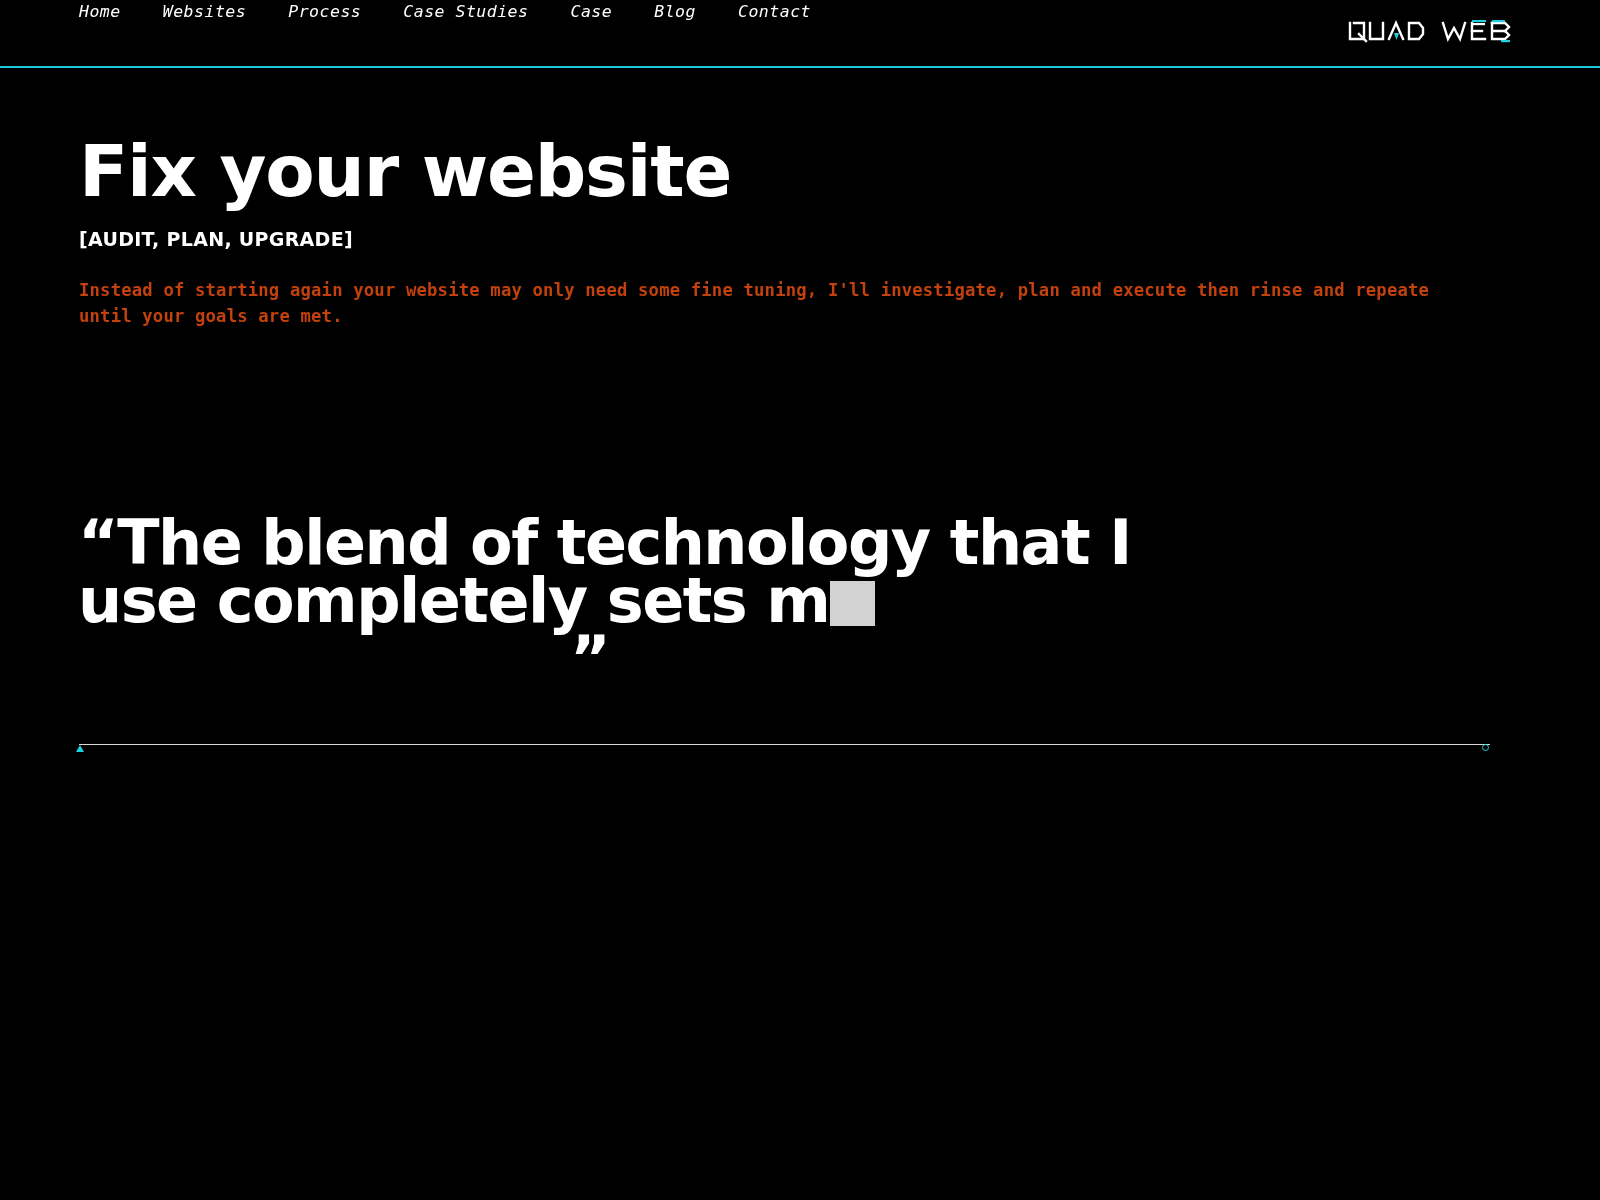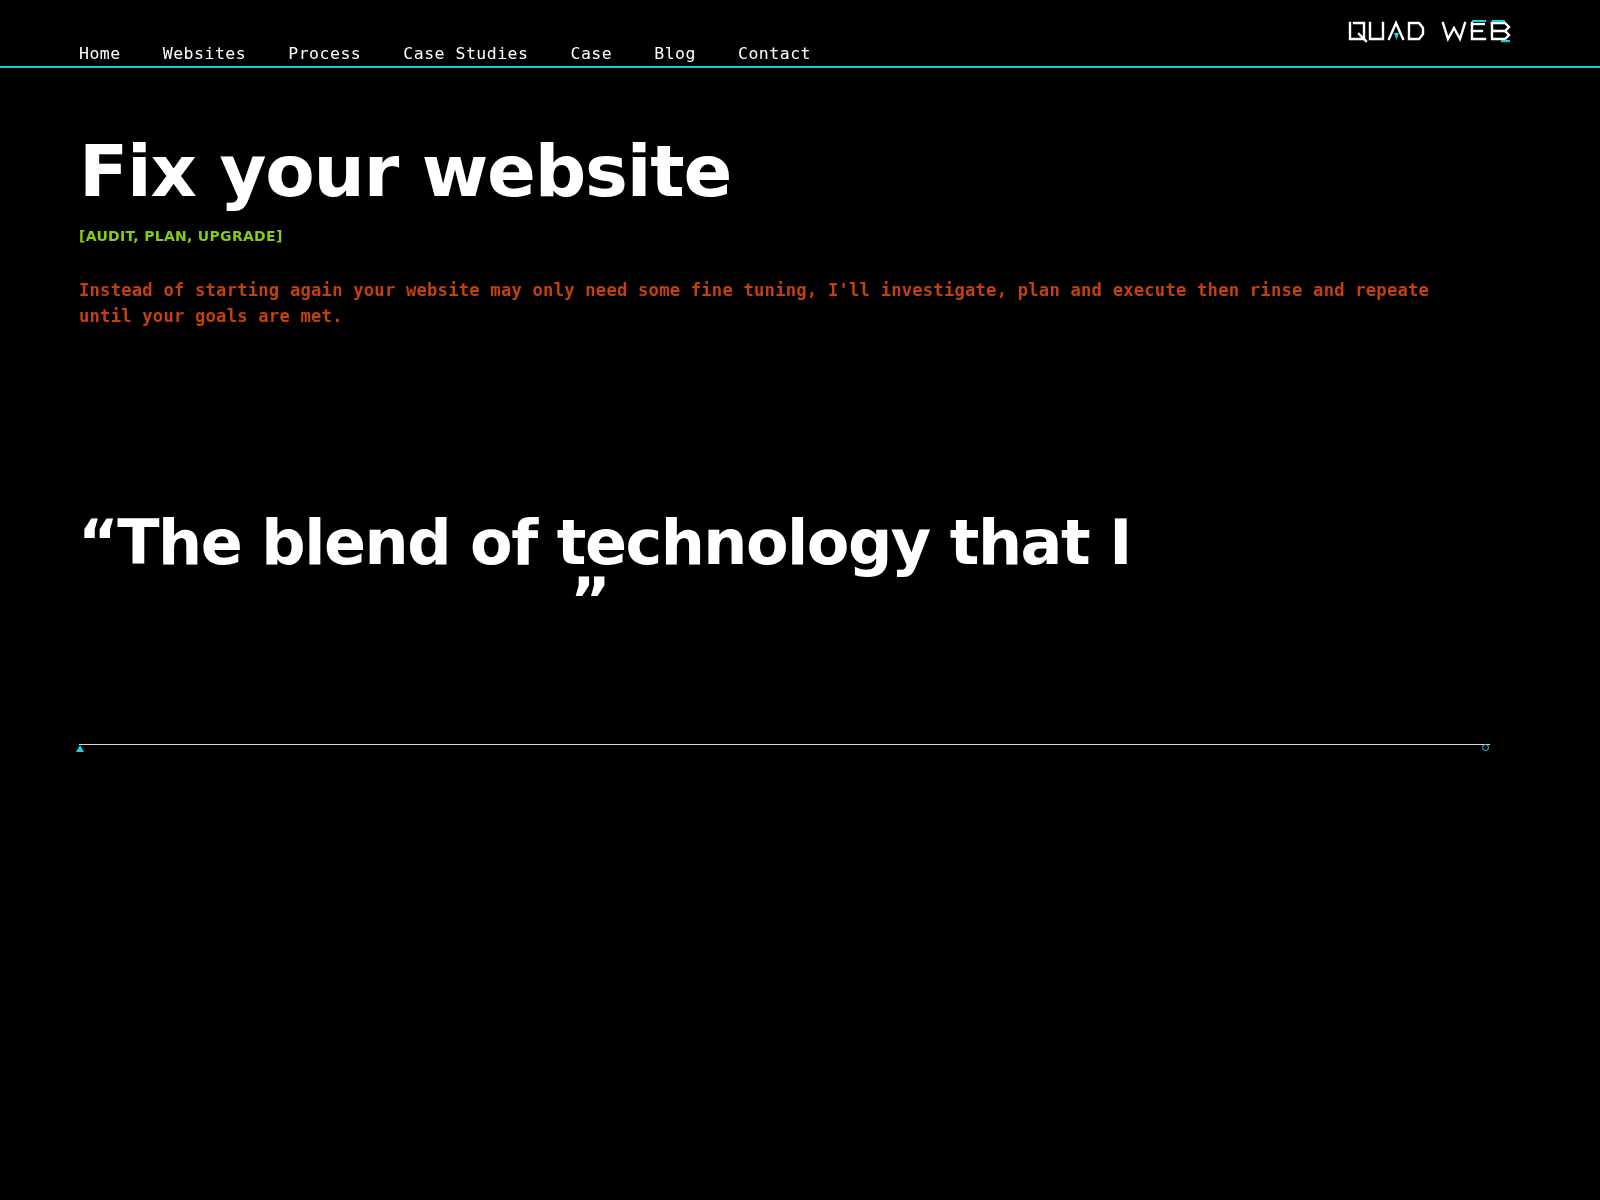--- a/index.html
+++ b/index.html
@@ -19,21 +19,22 @@
 
   
   .navbar {
     position: absolute;
     top: 0; left: 0;
     width: 1600px;
     height: 68px;
     background: #000000;
     border-bottom: 2px solid #1cc9d6;
     display: flex;
-    align-items: flex-end;
+    align-items: flex-start;
+    font-style: italic;
   }
 
   .nav-links {
     display: flex;
     align-items: center;
     margin-left: 79px;
     gap: 0;
   }
 
   .nav-link {
@@ -76,24 +77,24 @@
     font-size: 72px;
     font-weight: 700;
     line-height: 1.08;
     letter-spacing: -1.2px;
     color: #ffffff;
   }
 
   .hero-kicker {
     margin-top: 17px;
     font-family: "DejaVu Sans", "Liberation Sans", sans-serif;
-    font-size: 14px;
+    font-size: 19px;
     font-weight: 700;
     letter-spacing: 0.3px;
-    color: #84cc16;
+    color: #ffffff;
   }
 
   .hero-body {
     position: absolute;
     left: 79px;
     top: 278px;
     width: 1400px;
     font-family: "DejaVu Sans Mono", "Liberation Mono", monospace;
     font-size: 17.2px;
     line-height: 25.5px;
@@ -237,20 +238,23 @@
 <header class="hero">
   <h1 class="hero-title">Fix your website</h1>
   <div class="hero-kicker">[AUDIT, PLAN, UPGRADE]</div>
 </header>
 
 <p class="hero-body">Instead of starting again your website may only need some fine tuning, I'll investigate, plan and execute then rinse and repeate until your goals are met.</p>
 
 <blockquote class="quote-block">
   <div class="quote-text">
     <span class="quote-line">“The blend of technology that I</span>
+    <span class="quote-line">
+      <span>use completely sets m</span><span class="tofu"></span>
+    </span>
   </div>
   <span class="quote-close">”</span>
 </blockquote>
 
 <div class="rail-wrap">
   <div class="rail"></div>
   <div class="rail-marker-left"></div>
   <div class="rail-marker-right"></div>
 </div>
 

